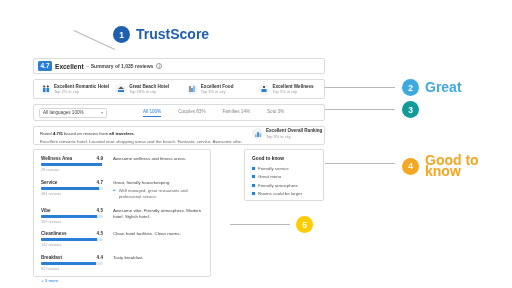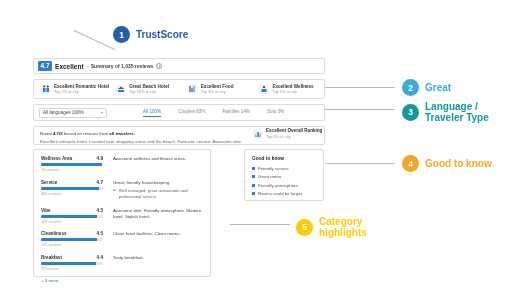--- a/index.html
+++ b/index.html
@@ -12,21 +12,21 @@
   #stage { position: relative; width: 512px; height: 288px; }
 
   
   .callout { position: absolute; display: flex; align-items: center; gap: 6px; }
   .cnum {
     width: 17px; height: 17px; border-radius: 50%;
     color: #fff; font-size: 8.5px; font-weight: 700;
     display: flex; align-items: center; justify-content: center;
     flex: 0 0 auto;
   }
-  .clabel { font-size: 10px; font-weight: 700; line-height: 11px; white-space: pre-line; }
+  .clabel { font-size: 14px; font-weight: 700; line-height: 11px; white-space: pre-line; }
 
   #callout-1 { left: 113px; top: 26px; }
   #callout-1 .cnum { background: #1f5fad; }
   #callout-1 .clabel { color: #1f5fad; }
   #callout-2 { left: 402px; top: 79px; }
   #callout-2 .cnum { background: #3fa9dd; }
   #callout-2 .clabel { color: #3fa9dd; }
   #callout-3 { left: 402px; top: 101px; }
   #callout-3 .cnum { background: #159a9c; }
   #callout-3 .clabel { color: #159a9c; }
@@ -145,31 +145,27 @@
   <div class="callout" id="callout-1">
     <span class="cnum">1</span>
     <span class="clabel">TrustScore</span>
   </div>
   <div class="callout" id="callout-2">
     <span class="cnum">2</span>
     <span class="clabel">Great</span>
   </div>
   <div class="callout" id="callout-3">
     <span class="cnum">3</span>
-    <span class="clabel">Language /
-Traveler Type</span>
   </div>
   <div class="callout" id="callout-4">
     <span class="cnum">4</span>
     <span class="clabel">Good to know</span>
   </div>
   <div class="callout" id="callout-5">
     <span class="cnum">5</span>
-    <span class="clabel">Category
-highlights</span>
   </div>
 
   <div class="panel" id="score-panel">
     <span class="score-chip">4.7</span>
     <span class="score-word">Excellent</span>
     <span class="score-sub">–&nbsp;<b>Summary of 1,035 reviews</b></span>
     <span class="info-dot">i</span>
   </div>
 
   <div class="panel" id="badges-panel">

